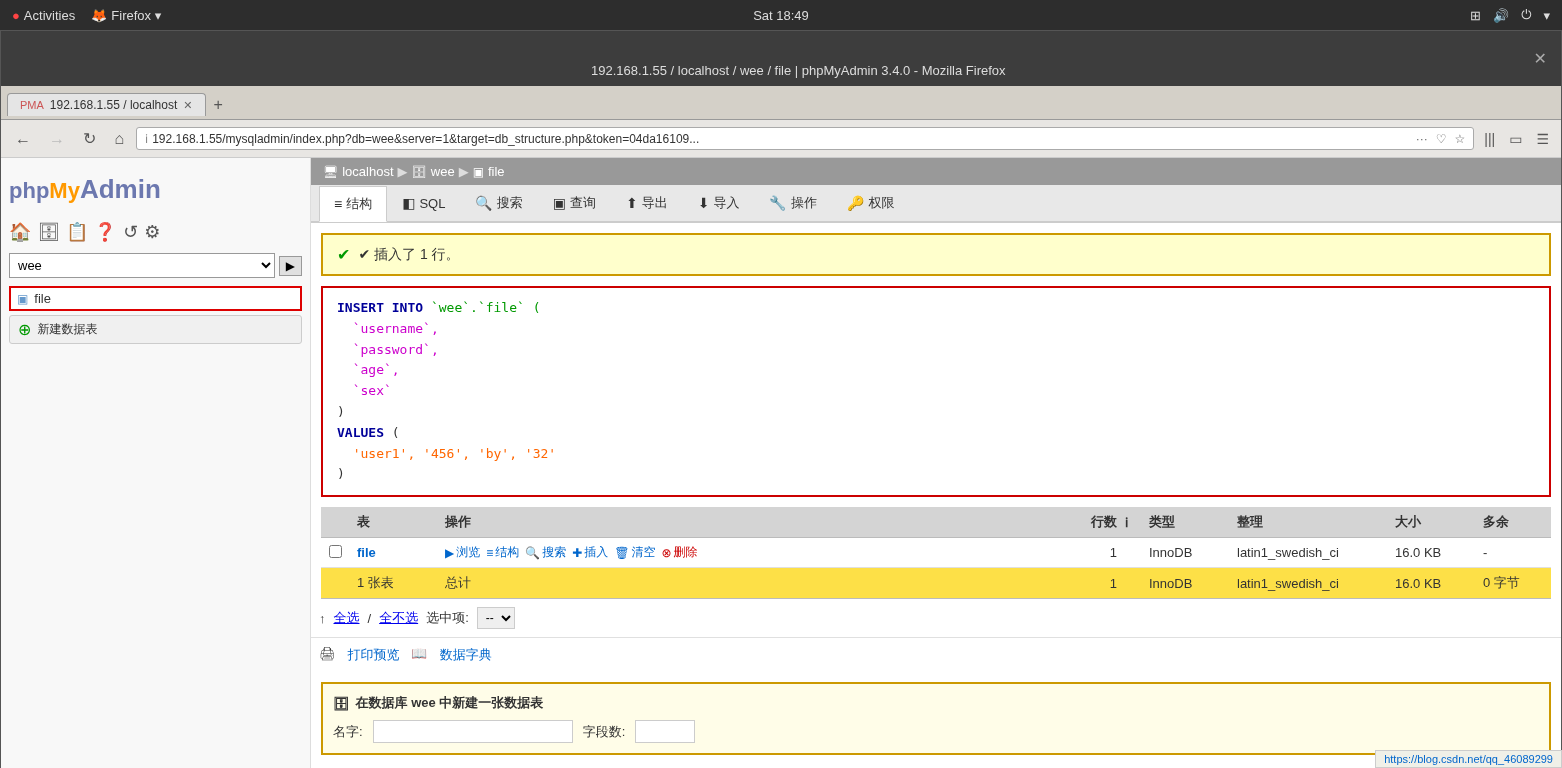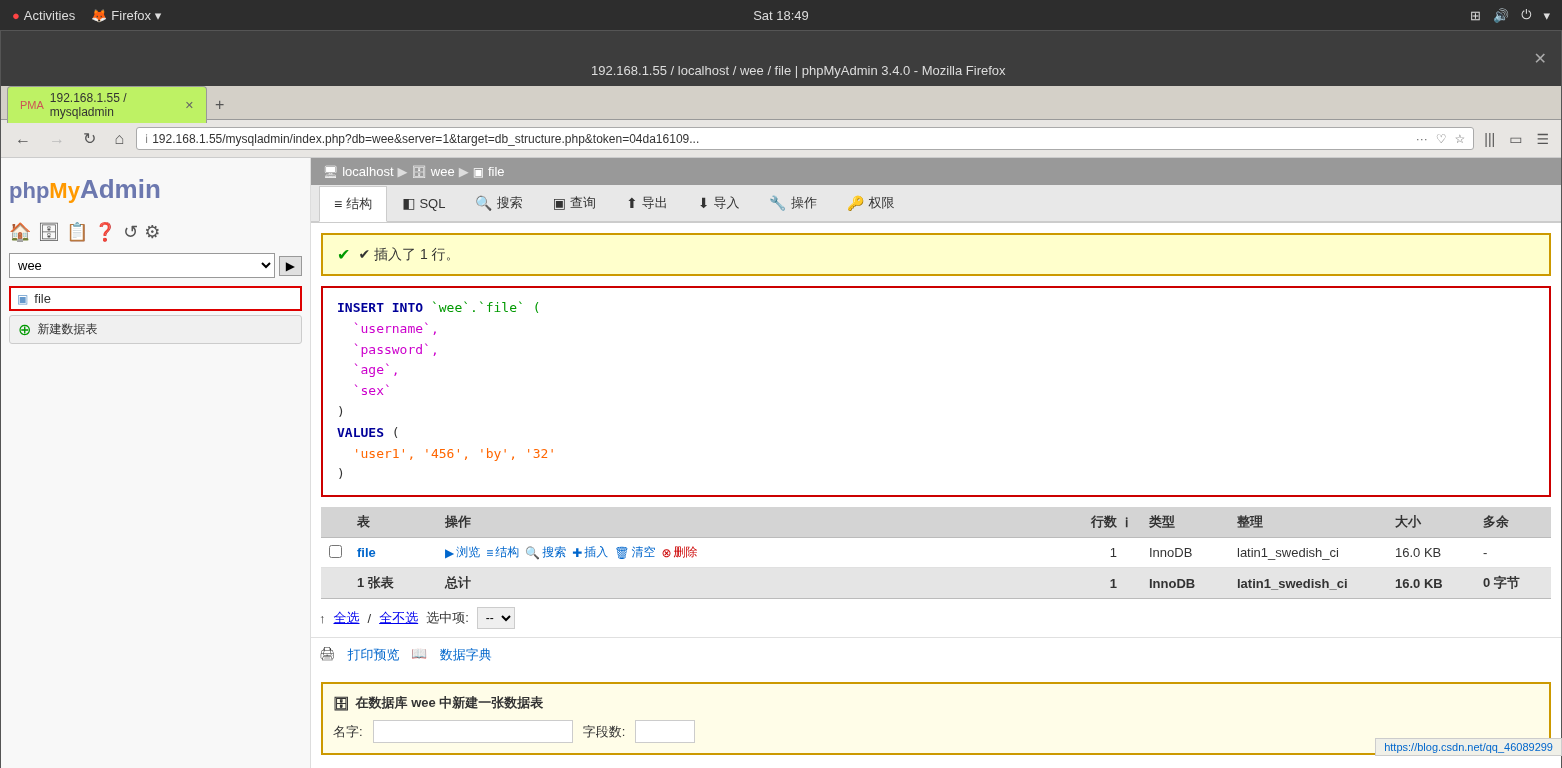--- a/index.html
+++ b/index.html
@@ -26,21 +26,21 @@
       padding: 8px; font-size: 13px; display: flex; align-items: center; justify-content: space-between;
     }
     .browser-titlebar-title { flex: 1; text-align: center; margin-top: 24px; }
     .browser-close { color: #aaa; cursor: pointer; font-size: 16px; padding: 0 6px; }
 
     .tab-bar {
       background: #d4d0c8; display: flex; align-items: center;
       padding: 4px 6px 0; border-bottom: 1px solid #999; height: 34px;
     }
     .browser-tab {
-      background: #bef264; border: 1px solid #999; border-bottom: none;
+      background: #e5e5e5; border: 1px solid #999; border-bottom: none;
       padding: 4px 12px; font-size: 12px; display: flex; align-items: center; gap: 6px;
       border-radius: 4px 4px 0 0; cursor: pointer; max-width: 200px;
     }
     .tab-close { color: #666; font-size: 11px; cursor: pointer; }
     .new-tab { background: none; border: none; padding: 4px 8px; cursor: pointer; font-size: 16px; color: #555; }
 
     .nav-bar {
       background: #e8e6e3; display: flex; align-items: center;
       padding: 4px 8px; gap: 6px; border-bottom: 1px solid #ccc; height: 38px;
     }
@@ -175,22 +175,22 @@
       display: flex; align-items: center; padding: 6px 8px;
       border-bottom: 1px solid #e0e0e0; font-size: 13px; gap: 8px;
     }
     .table-name-link { color: #06c; text-decoration: none; font-weight: bold; }
     .table-ops { display: flex; gap: 6px; align-items: center; flex-wrap: wrap; }
     .table-op-link { color: #06c; text-decoration: none; font-size: 12px; display: flex; align-items: center; gap: 2px; }
     .op-icon { font-size: 12px; }
     .del-icon { color: #c00; }
 
     .table-footer-row {
-      display: flex; align-items: center; background: #e5e5e5;
-      padding: 6px 8px; border-bottom: 1px solid #bbb; font-weight: bold;
+      display: flex; align-items: center; background: #fde047;
+      padding: 6px 8px; border-bottom: 1px solid #bbb; font-weight: normal;
       font-size: 13px; gap: 8px;
     }
 
     .select-all-row {
       display: flex; align-items: center; gap: 8px; padding: 8px 8px;
       border-bottom: 1px solid #e0e0e0; font-size: 13px;
     }
     .select-all-row select {
       border: 1px solid #ccc; padding: 2px 4px; font-size: 12px;
     }
@@ -207,21 +207,21 @@
     .new-table-section .section-title {
       display: flex; align-items: center; gap: 6px; font-weight: bold; margin-bottom: 8px;
     }
     .new-table-form { display: flex; align-items: center; gap: 10px; flex-wrap: wrap; }
     .new-table-form label { font-size: 13px; }
     .new-table-form input { border: 1px solid #ccc; padding: 3px 6px; font-size: 13px; width: 200px; }
     .new-table-form .field-count { width: 60px; }
 
     
     .status-bar {
-      position: fixed; bottom: 12px; right: 0; background: #f0f0e8;
+      position: fixed; bottom: 0; right: 0; background: #f0f0e8;
       border: 1px solid #ccc; padding: 2px 8px; font-size: 11px; color: #06c;
     }
   </style>
 </head>
 <body>
 
 <div class="os-bar">
   <div class="os-bar-left">
     <span style="display:flex;align-items:center;gap:4px;">
       <span style="color:#f44;">●</span>
@@ -245,21 +245,21 @@
 
   <div class="browser-titlebar">
     <div style="width:60px;"></div>
     <div class="browser-titlebar-title">192.168.1.55 / localhost / wee / file | phpMyAdmin 3.4.0 - Mozilla Firefox</div>
     <div class="browser-close">✕</div>
   </div>
 
   <div class="tab-bar">
     <div class="browser-tab">
       <span style="font-size:11px;color:#c55;">PMA</span>
-      <span>192.168.1.55 / mysqladmin</span>
+      <span>192.168.1.55 / localhost</span>
       <span class="tab-close">✕</span>
     </div>
     <button class="new-tab">+</button>
   </div>
 
   <div class="nav-bar">
     <button class="nav-btn">←</button>
     <button class="nav-btn" disabled="">→</button>
     <button class="nav-btn">↻</button>
     <button class="nav-btn">⌂</button>

